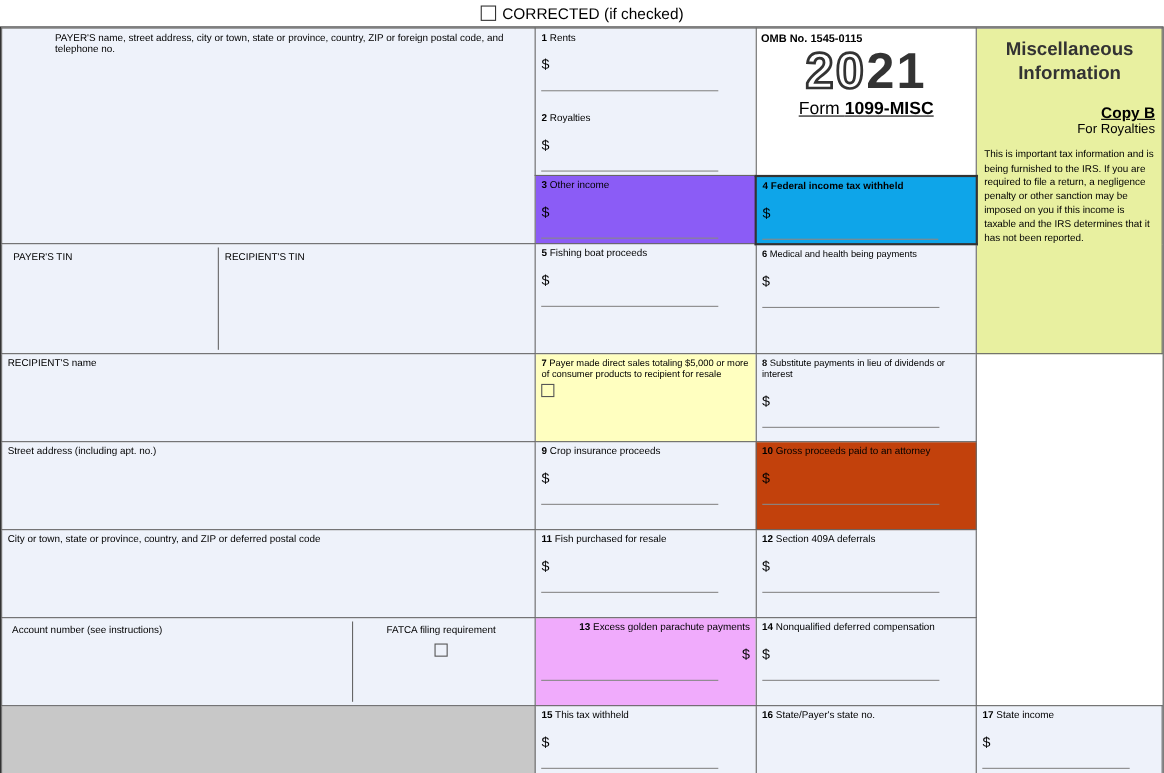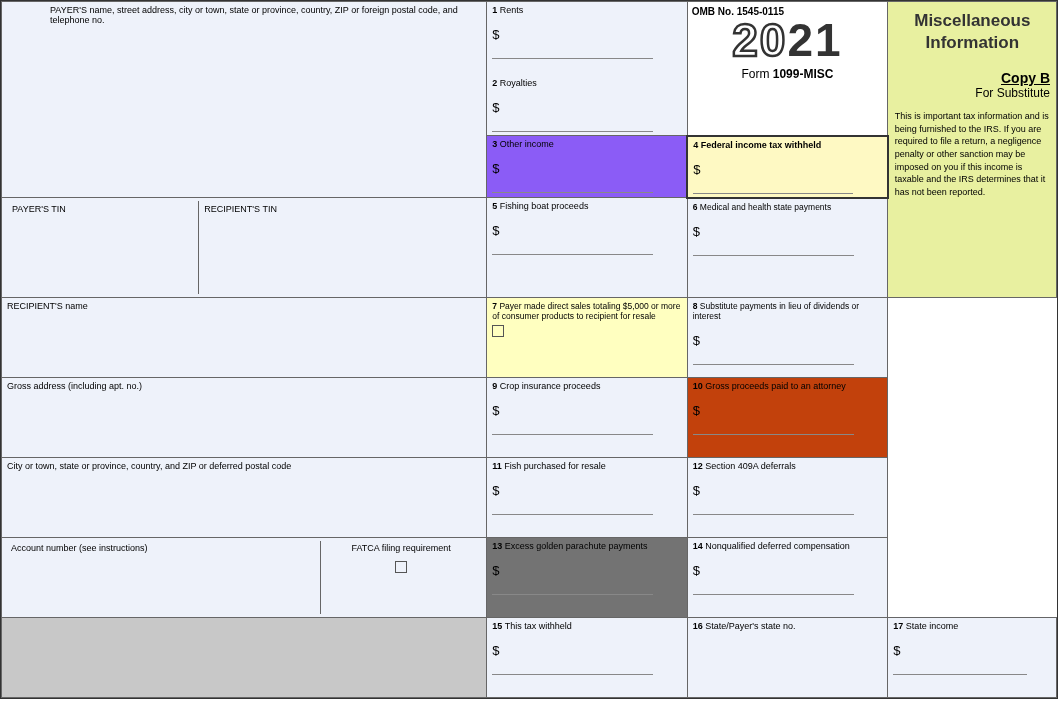--- a/index.html
+++ b/index.html
@@ -48,20 +48,24 @@
     .small-checkbox {
       width: 12px; height: 12px; border: 1px solid #555;
       display: inline-block; vertical-align: middle;
     }
   </style>
 </head>
 <body>
 
 <div class="page">
 
+  <div class="header">
+    <span class="header-checkbox"></span>
+    <span class="header-text">CORRECTED (if checked)</span>
+  </div>
 
   <div class="form-main">
     <table class="form-table">
 
       <tbody>
           <tr>
         <td rowspan="2" style="width:46%; height:170px; background:#eef2fa;padding-left:48px;">
           <span class="lbl">PAYER'S name, street address, city or town, state or province, country, ZIP or foreign postal code, and telephone no.</span>
         </td>
         <td style="width:19%; vertical-align:top; background:#eef2fa;">
@@ -77,45 +81,45 @@
             <span>Royalties</span>
           </span>
           <span class="dollar">$</span>
           <span class="underline-val"></span>
         </td>
         <td style="width:19%; text-align:center; background:#fff; vertical-align:top; padding:4px;">
           <div style="font-size:10px; font-weight:bold; text-align:left;">OMB No. 1545-0115</div>
           <div style="font-size:46px; font-weight:bold; line-height:1; text-align:center; letter-spacing:2px;">
             <span style="color:transparent; -webkit-text-stroke:2.5px #333;">20</span><span style="color:#333;">21</span>
           </div>
-          <div style="font-size:12px; text-align:center; margin-top:4px;">
+          <div style="font-size:16px; text-align:center; margin-top:4px;text-decoration:underline;">
             <span>Form </span><span style="font-weight:bold;">1099-MISC</span>
           </div>
         </td>
         <td rowspan="3" style="width:16%; background:#e8f0a0; text-align:center; vertical-align:top; padding:8px 6px; border:1px solid #666;">
           <div style="font-size:17px; font-weight:bold; color:#333; line-height:1.3;">
             <span>Miscellaneous</span><br>
             <span>Information</span>
           </div>
           <div style="margin-top: 16px; font-size:14px; font-weight:bold; text-align:right;text-decoration:underline;">Copy B</div>
-          <div style="font-size:12px; text-align:right;">For Substitute</div>
+          <div style="font-size:12px; text-align:right;">For Royalties</div>
           <div style="margin-top:10px; font-size:9px; text-align:left; line-height:1.4;">This is important tax information and is being furnished to the IRS. If you are required to file a return, a negligence penalty or other sanction may be imposed on you if this income is taxable and the IRS determines that it has not been reported.</div>
         </td>
       </tr>
 
       <tr>
         <td colspan="1" style="background:#8b5cf6; height:50px;">
           <span class="lbl">
             <span class="lbl-bold">3</span>
             <span>Other income</span>
           </span>
           <span class="dollar">$</span>
           <span class="underline-val"></span>
         </td>
-        <td colspan="1" style="background:#fef9c3; border:2px solid #333;">
+        <td colspan="1" style="background:#0ea5e9; border:2px solid #333;">
           <span class="lbl lbl-bold">
             <span>4</span>
             <span>Federal income tax withheld</span>
           </span>
           <span class="dollar">$</span>
           <span class="underline-val"></span>
         </td>
       </tr>
 
       <tr>
@@ -133,21 +137,21 @@
           <span class="lbl">
             <span class="lbl-bold">5</span>
             <span>Fishing boat proceeds</span>
           </span>
           <span class="dollar">$</span>
           <span class="underline-val"></span>
         </td>
         <td style="background:#eef2fa;">
           <span class="lbl" style="font-size:8.5px;">
             <span class="lbl-bold">6</span>
-            <span>Medical and health state payments</span>
+            <span>Medical and health being payments</span>
           </span>
           <span class="dollar">$</span>
           <span class="underline-val"></span>
         </td>
       </tr>
 
       <tr>
         <td style="background:#eef2fa; height:80px;">
           <span class="lbl">RECIPIENT'S name</span>
         </td>
@@ -165,21 +169,21 @@
             <span class="lbl-bold">8</span>
             <span>Substitute payments in lieu of dividends or interest</span>
           </span>
           <span class="dollar">$</span>
           <span class="underline-val"></span>
         </td>
       </tr>
 
       <tr>
         <td style="background:#eef2fa; height:80px;">
-          <span class="lbl">Gross address (including apt. no.)</span>
+          <span class="lbl">Street address (including apt. no.)</span>
         </td>
         <td style="background:#eef2fa;">
           <span class="lbl">
             <span class="lbl-bold">9</span>
             <span>Crop insurance proceeds</span>
           </span>
           <span class="dollar">$</span>
           <span class="underline-val"></span>
         </td>
         <td style="background:#c2410c;">
@@ -221,21 +225,21 @@
               <span class="lbl">Account number (see instructions)</span>
             </div>
             <div style="flex:1; padding:2px 4px; text-align:center;">
               <span class="lbl" style="text-align:center; display:block;">FATCA filing requirement</span>
               <div style="display:flex; justify-content:center; margin-top:8px;">
                 <span class="small-checkbox"></span>
               </div>
             </div>
           </div>
         </td>
-        <td style="background:#737373;">
+        <td style="background:#f0abfc;text-align:right;">
           <span class="lbl">
             <span class="lbl-bold">13</span>
             <span>Excess golden parachute payments</span>
           </span>
           <span class="dollar">$</span>
           <span class="underline-val"></span>
         </td>
         <td style="background:#eef2fa;">
           <span class="lbl">
             <span class="lbl-bold">14</span>

